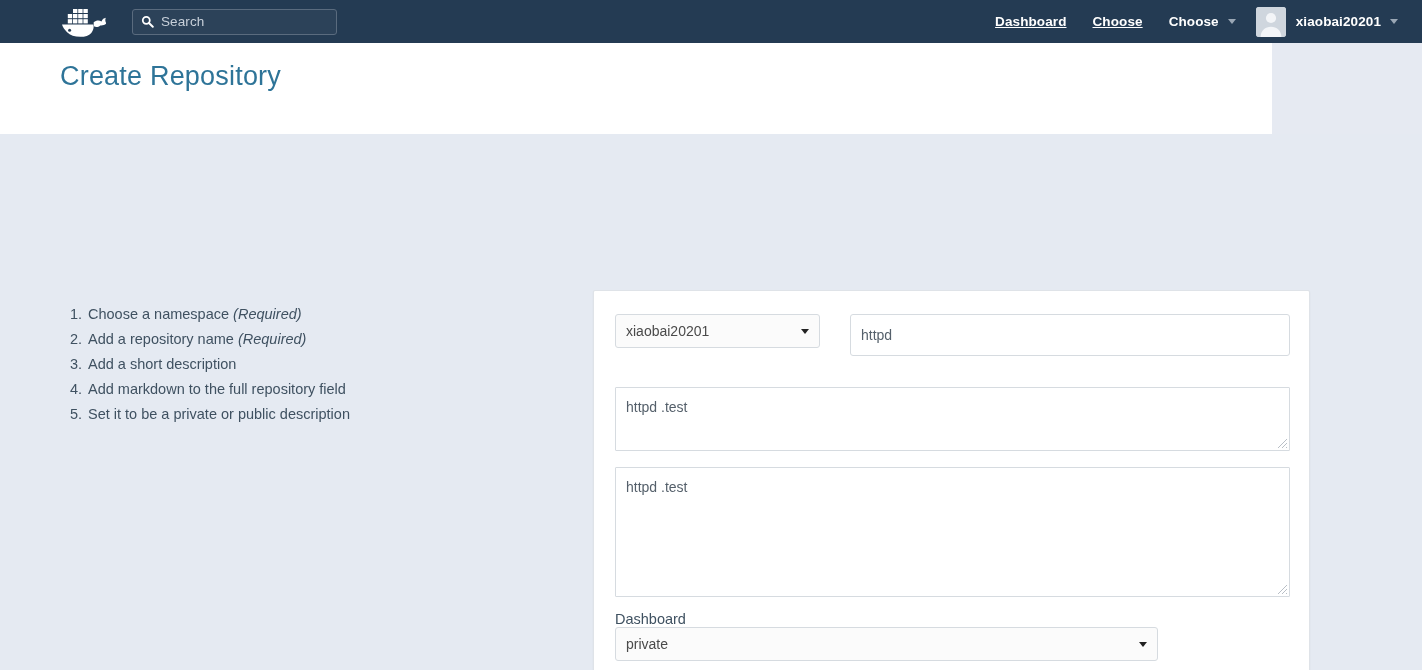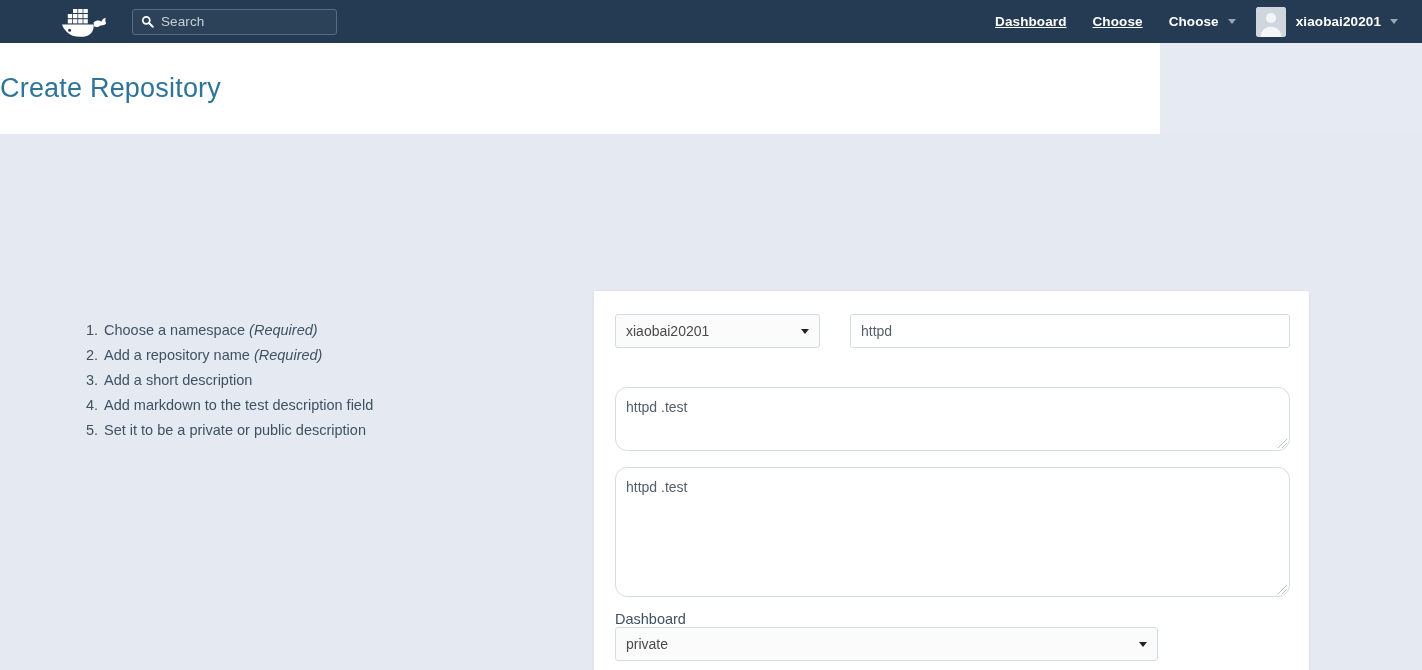--- a/index.html
+++ b/index.html
@@ -111,43 +111,44 @@
     font-weight: bold;
     margin-left: 10px;
     letter-spacing: 0.1px;
   }
 
   
   .title-band {
     background: #ffffff;
     height: 91px;
     display: flex;
-    align-items: center;
-    width: 1160px;
+    align-items: flex-start;
+    padding-left: 60px;
+    width: 1272px;
   }
   .page-title {
     color: #2e7498;
     font-size: 27px;
     font-weight: normal;
     letter-spacing: 0.2px;
   }
 
   
   .body-area {
     position: relative;
     background: #e5eaf2;
     height: 536px;
     width: 1422px;
   }
 
   .steps {
     position: absolute;
     left: 62px;
     top: 168px;
-    margin: 16px;
+    margin: 0;
     padding: 0 0 0 24px;
     list-style: decimal;
     color: #445566;
   }
   .steps li {
     font-size: 14.5px;
     line-height: 25px;
     color: #3f5161;
     padding-left: 2px;
   }
@@ -197,38 +198,38 @@
     top: 50%;
     margin-top: -2px;
     width: 0; height: 0;
     border-left: 4px solid transparent;
     border-right: 4px solid transparent;
     border-top: 5px solid #222;
   }
   .name-input {
     margin-left: 30px;
     width: 440px;
-    height: 34px;
+    height: 42px;
     border: 1px solid #d6dbe0;
     border-radius: 3px;
     background: #ffffff;
     display: flex;
     align-items: center;
     padding-left: 10px;
   }
   .name-input .value {
     font-size: 14px;
     color: #55606b;
   }
 
   .textarea {
     position: absolute;
     left: 21px;
     border: 1px solid #d6dbe0;
-    border-radius: 12px;
+    border-radius: 1px;
     background: #ffffff;
     padding: 11px 10px 0 10px;
     font-size: 14px;
     color: #55606b;
     overflow: hidden;
   }
   .ta-short { top: 96px; width: 675px; height: 64px; }
   .ta-full  { top: 176px; width: 675px; height: 130px; }
 
   .resize-grip {
@@ -325,21 +326,21 @@
 <div class="title-band">
   <h1 class="page-title">Create Repository</h1>
 </div>
 
 <div class="body-area">
 
   <ol class="steps">
     <li><span>Choose a namespace </span><span class="req">(Required)</span></li>
     <li><span>Add a repository name </span><span class="req">(Required)</span></li>
     <li><span>Add a short description</span></li>
-    <li><span>Add markdown to the test description field</span></li>
+    <li><span>Add markdown to the full repository field</span></li>
     <li><span>Set it to be a private or public description</span></li>
   </ol>
 
   <div class="card">
 
     <div class="row-top">
       <div class="ns-select">
         <span class="value">xiaobai20201</span>
         <span class="sel-caret"></span>
       </div>

